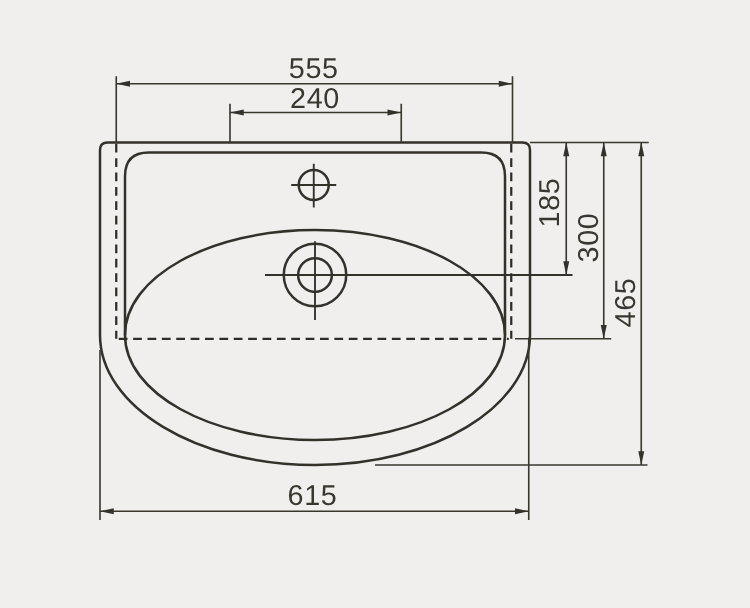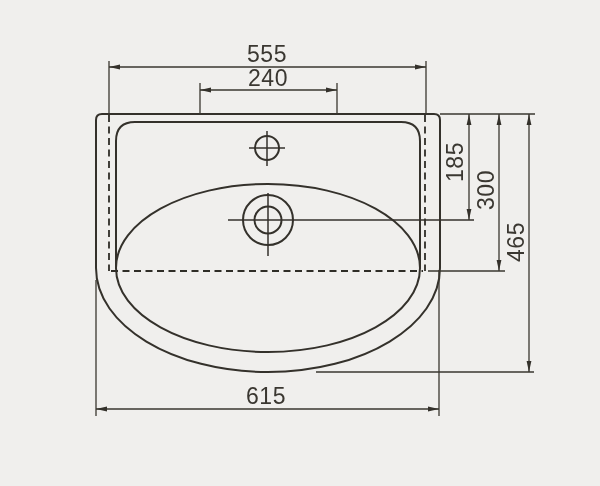--- a/index.html
+++ b/index.html
@@ -11,21 +11,20 @@
     height: 486px;
     background: #f0efed;
     overflow: hidden;
     font-family: "Liberation Sans", sans-serif;
   }
   .stage {
     position: relative;
     width: 504px;
     height: 486px;
     background: #f0efed;
-    margin-left: 16px;
   }
   svg { display: block; }
   .thick  { fill: none; stroke: #34312b; stroke-width: 2;   stroke-linecap: round; }
   .thin   { fill: none; stroke: #3a372f; stroke-width: 1.3; stroke-linecap: butt; }
   .cross  { fill: none; stroke: #34312b; stroke-width: 1.5; }
   .hidden-line { fill: none; stroke: #2f2d27; stroke-width: 1.8; stroke-dasharray: 7 4.5; }
   .arrow  { fill: #34312b; stroke: none; }
   .dim-text {
     font-family: "Liberation Sans", sans-serif;
     font-size: 23px;

